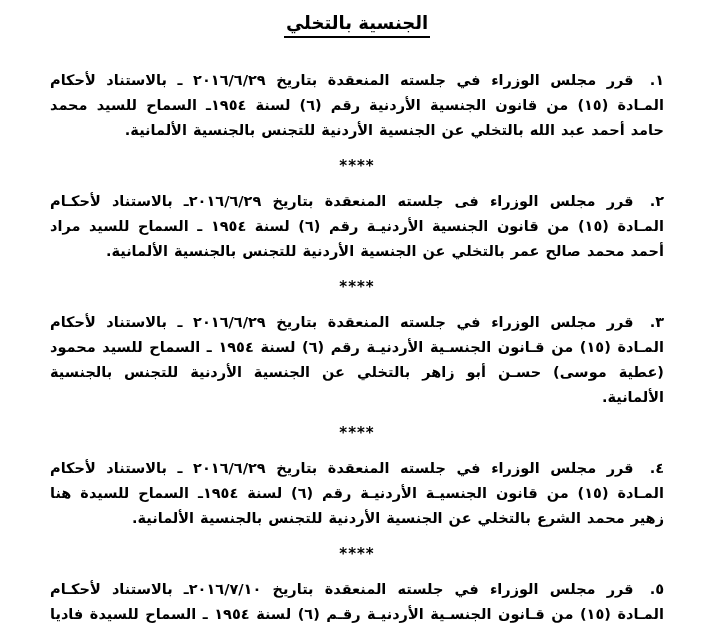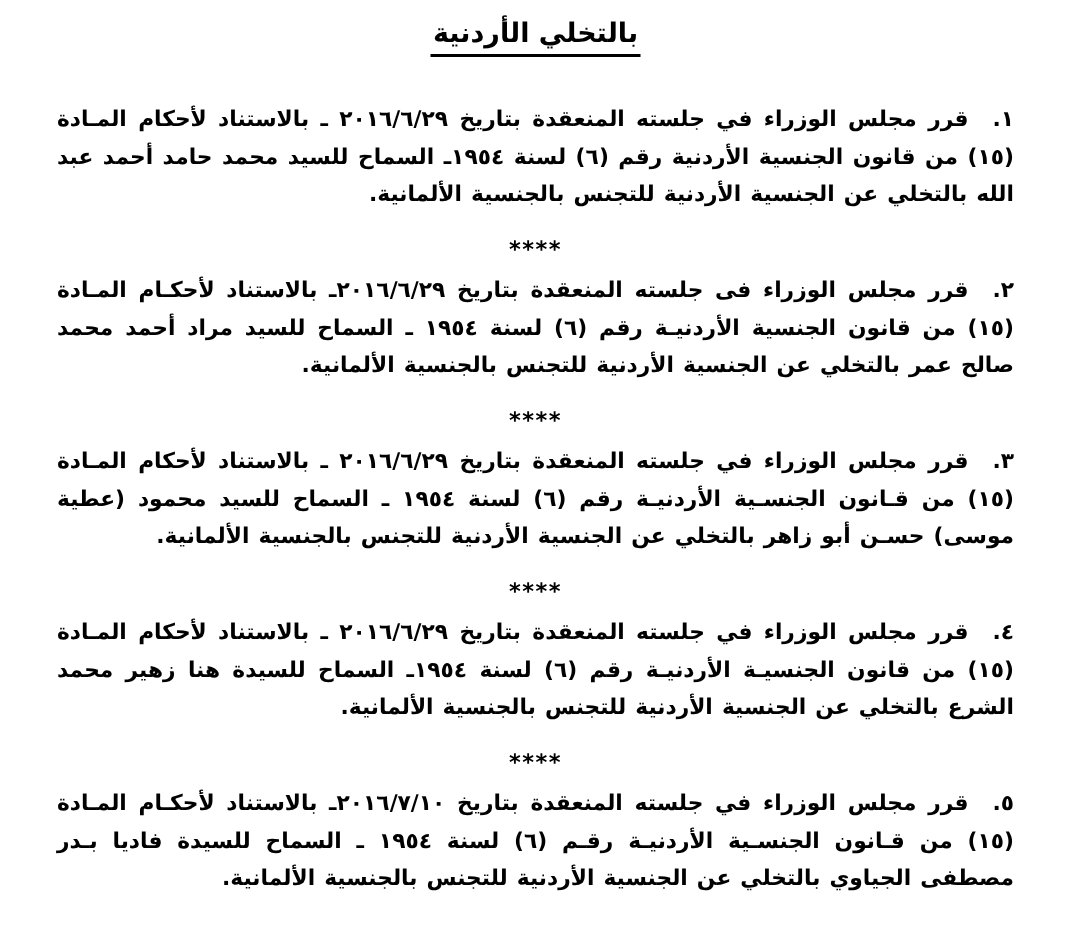--- a/index.html
+++ b/index.html
@@ -26,21 +26,21 @@
     font-weight: bold;
     color: #000000;
     border-bottom: 2px solid #000000;
     padding: 0 2px 3px 2px;
     letter-spacing: 0.5px;
   }
   .entry {
     margin: 0 0 0 0;
   }
   .entry .txt {
-    margin: 4px;
+    margin: 16px;
     font-size: 14.5px;
     font-weight: bold;
     line-height: 25px;
     text-align: justify;
     text-align-last: right;
     word-spacing: 1px;
   }
   .entry .num {
     display: inline-block;
     margin-left: 16px;
@@ -53,21 +53,21 @@
     line-height: 14px;
     margin: 16px 0 9px 0;
     letter-spacing: 1px;
   }
 </style>
 </head>
 <body>
 
 <div class="page">
 
-  <h1 class="title">بالتخلي الأردنية</h1>
+  <h1 class="title">الجنسية بالتخلي</h1>
 
   <div class="entry">
     <p class="txt"><span class="num">١.</span><span>قرر مجلس الوزراء في جلسته المنعقدة بتاريخ ٢٠١٦/٦/٢٩ ـ بالاستناد لأحكام المـادة (١٥) من قانون الجنسية الأردنية رقم (٦) لسنة ١٩٥٤ـ السماح للسيد محمد حامد أحمد عبد الله بالتخلي عن الجنسية الأردنية للتجنس بالجنسية الألمانية.</span></p>
   </div>
 
   <div class="sep">****</div>
 
   <div class="entry">
     <p class="txt"><span class="num">٢.</span><span>قرر مجلس الوزراء فى جلسته المنعقدة بتاريخ ٢٠١٦/٦/٢٩ـ بالاستناد لأحكـام المـادة (١٥) من قانون الجنسية الأردنيـة رقم (٦) لسنة ١٩٥٤ ـ السماح للسيد مراد أحمد محمد صالح عمر بالتخلي عن الجنسية الأردنية للتجنس بالجنسية الألمانية.</span></p>
   </div>

